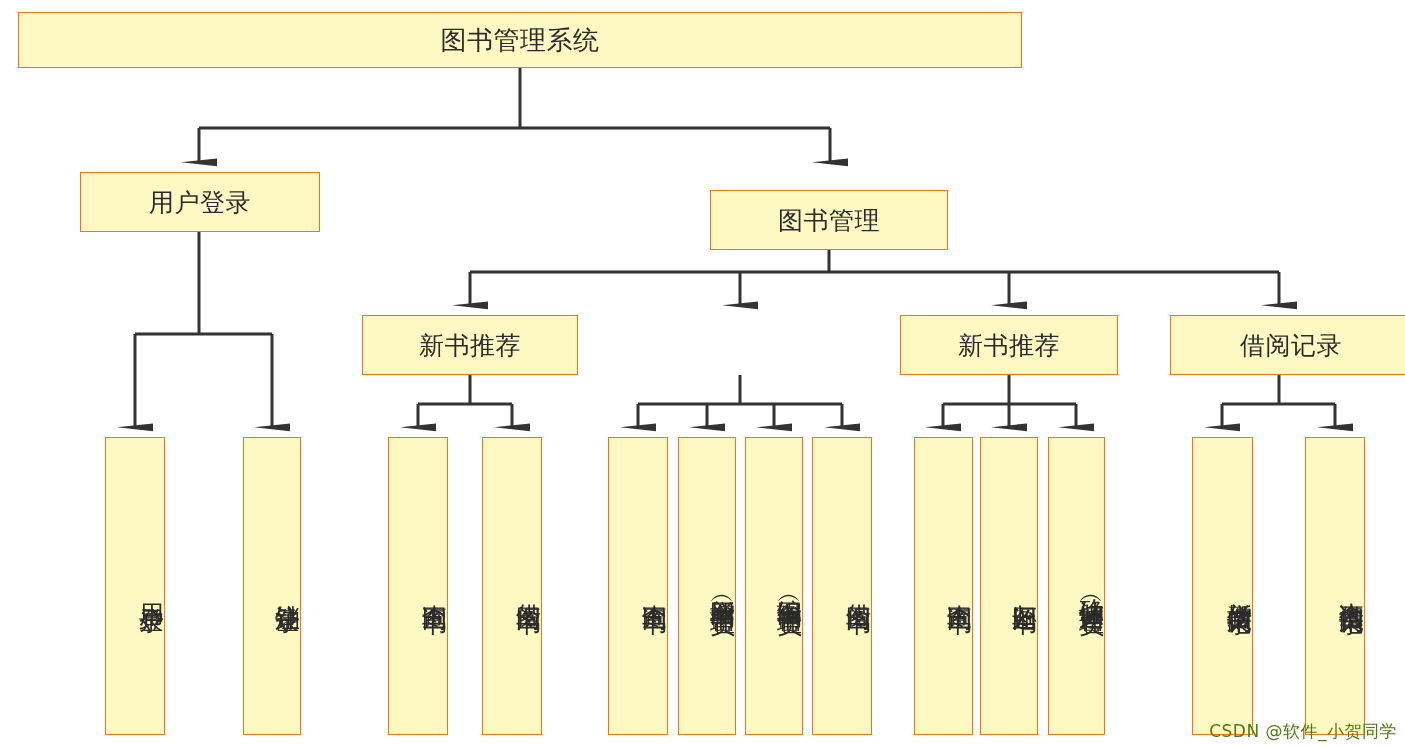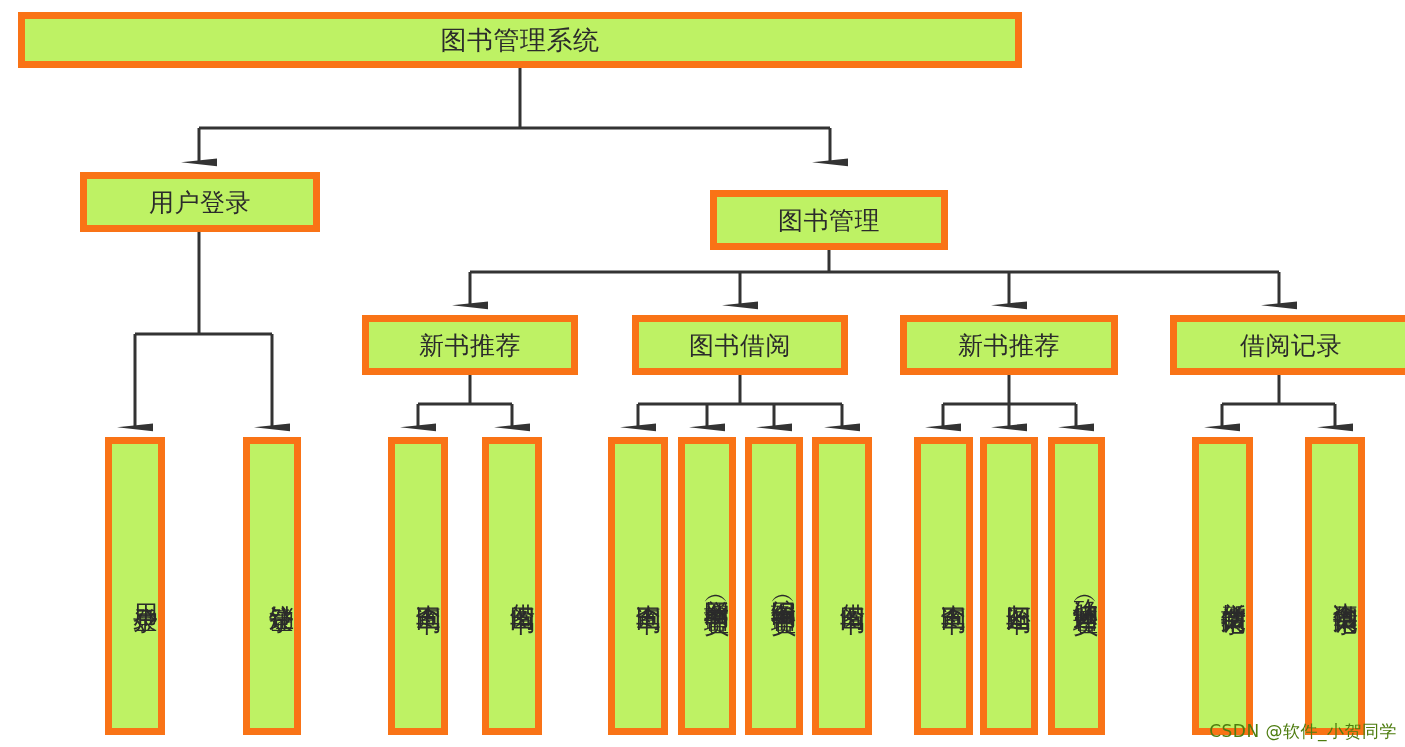--- a/index.html
+++ b/index.html
@@ -23,22 +23,22 @@
     position: absolute;
     left: 0;
     top: 0;
     width: 1405px;
     height: 747px;
     pointer-events: none;
   }
   .node {
     position: absolute;
     box-sizing: border-box;
-    background: #bef264;
-    border: 7px solid #f97316;
+    background: #fef9c3;
+    border: 1px solid #f97316;
     display: flex;
     align-items: center;
     justify-content: center;
     color: #2b2b2b;
   }
   .node.horizontal {
     font-size: 25px;
     letter-spacing: 0.5px;
   }
   .node.vertical {
@@ -131,23 +131,20 @@
   <div class="node horizontal" style="left: 80px; top: 172px; width: 240px; height: 60px;">
     <span class="label">用户登录</span>
   </div>
   <div class="node horizontal" style="left: 710px; top: 190px; width: 238px; height: 60px;">
     <span class="label">图书管理</span>
   </div>
 
   <div class="node horizontal" style="left: 362px; top: 315px; width: 216px; height: 60px;">
     <span class="label">新书推荐</span>
   </div>
-  <div class="node horizontal" style="left: 632px; top: 315px; width: 216px; height: 60px;">
-    <span class="label">图书借阅</span>
-  </div>
   <div class="node horizontal" style="left: 900px; top: 315px; width: 218px; height: 60px;">
     <span class="label">新书推荐</span>
   </div>
   <div class="node horizontal" style="left: 1170px; top: 315px; width: 242px; height: 60px;">
     <span class="label">借阅记录</span>
   </div>
 
   <div class="node vertical" style="left: 105px; top: 437px; width: 60px; height: 298px;">
     <span class="label">用户登录</span>
   </div>

